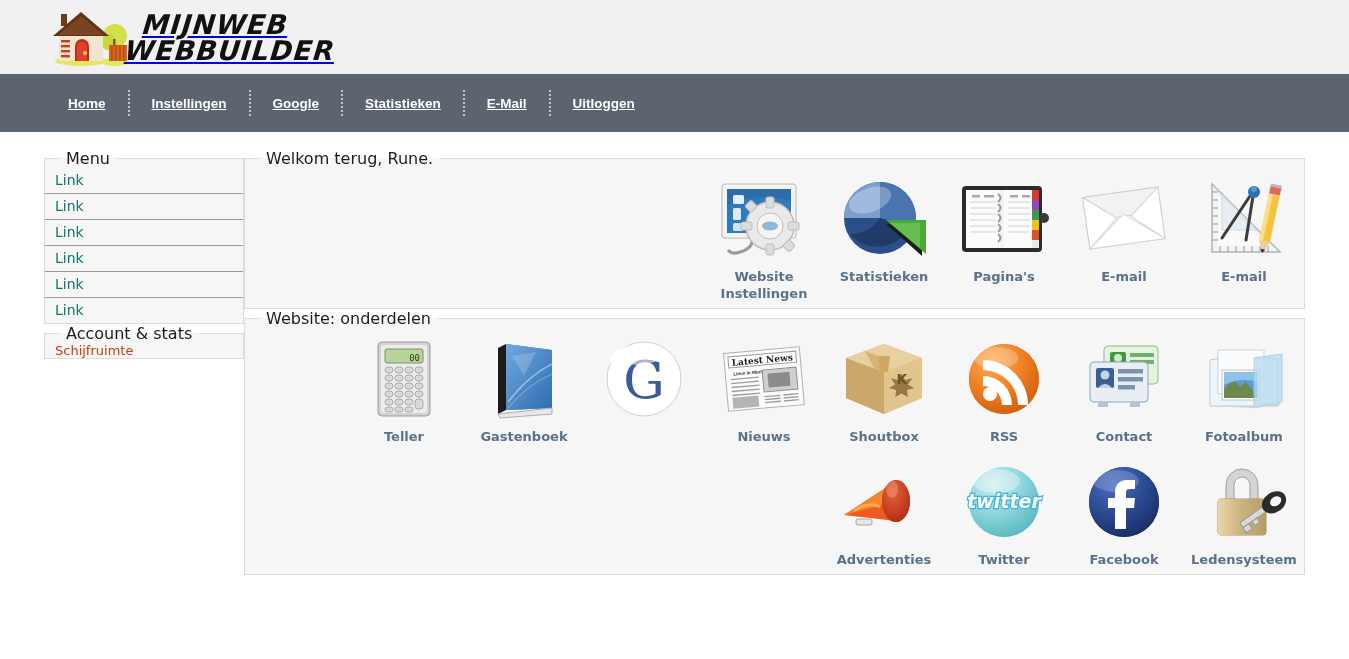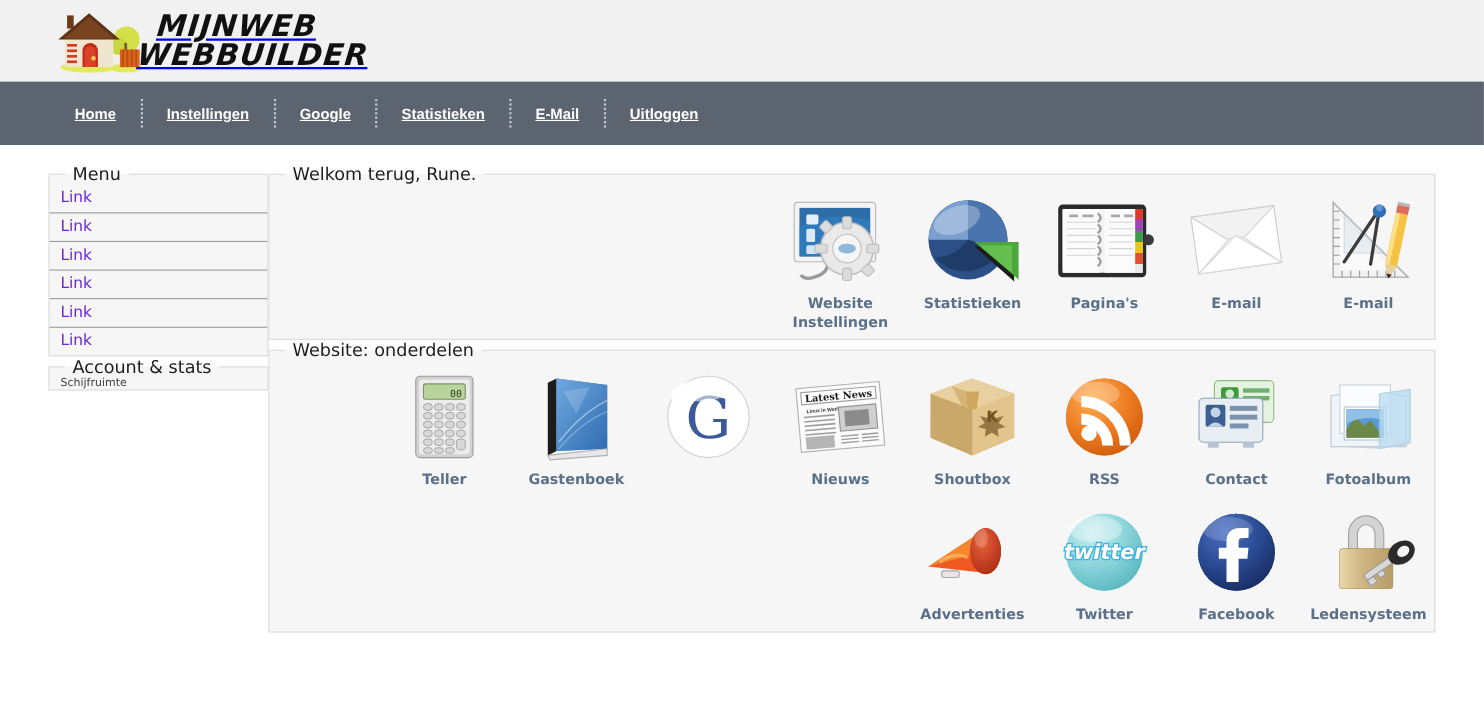--- a/index.html
+++ b/index.html
@@ -87,30 +87,30 @@
 
   
   .menu-box { padding: 14px 10px 26px 10px; }
   .menu-list { list-style: none; margin: 0; padding: 0; }
   .menu-list li {
     border-bottom: 1px solid #9a9a9a;
     padding: 3px 0 4px 10px;
   }
   .menu-list li:last-child { border-bottom: none; }
   .menu-list a {
-    color: #6d28d9;
+    color: #0f766e;
     font-size: 14px;
     text-decoration: none;
     font-family: "DejaVu Sans", sans-serif;
   }
 
   .stats-box { padding: 9px 10px 13px 10px; margin-top: 19px; }
   .stats-item {
-    color: #404040;
-    font-size: 10px;
+    color: #c2410c;
+    font-size: 13px;
     font-family: "DejaVu Sans", sans-serif;
     padding-left: 10px;
   }
 
   
   .welcome-box { padding: 8px 12px 16px 12px; }
   .onder-box { padding: 8px 12px 10px 12px; margin-top: 20px; }
 
   .icon-row { display: flex; flex-wrap: wrap; justify-content: flex-end; }
   .icon-cell {

